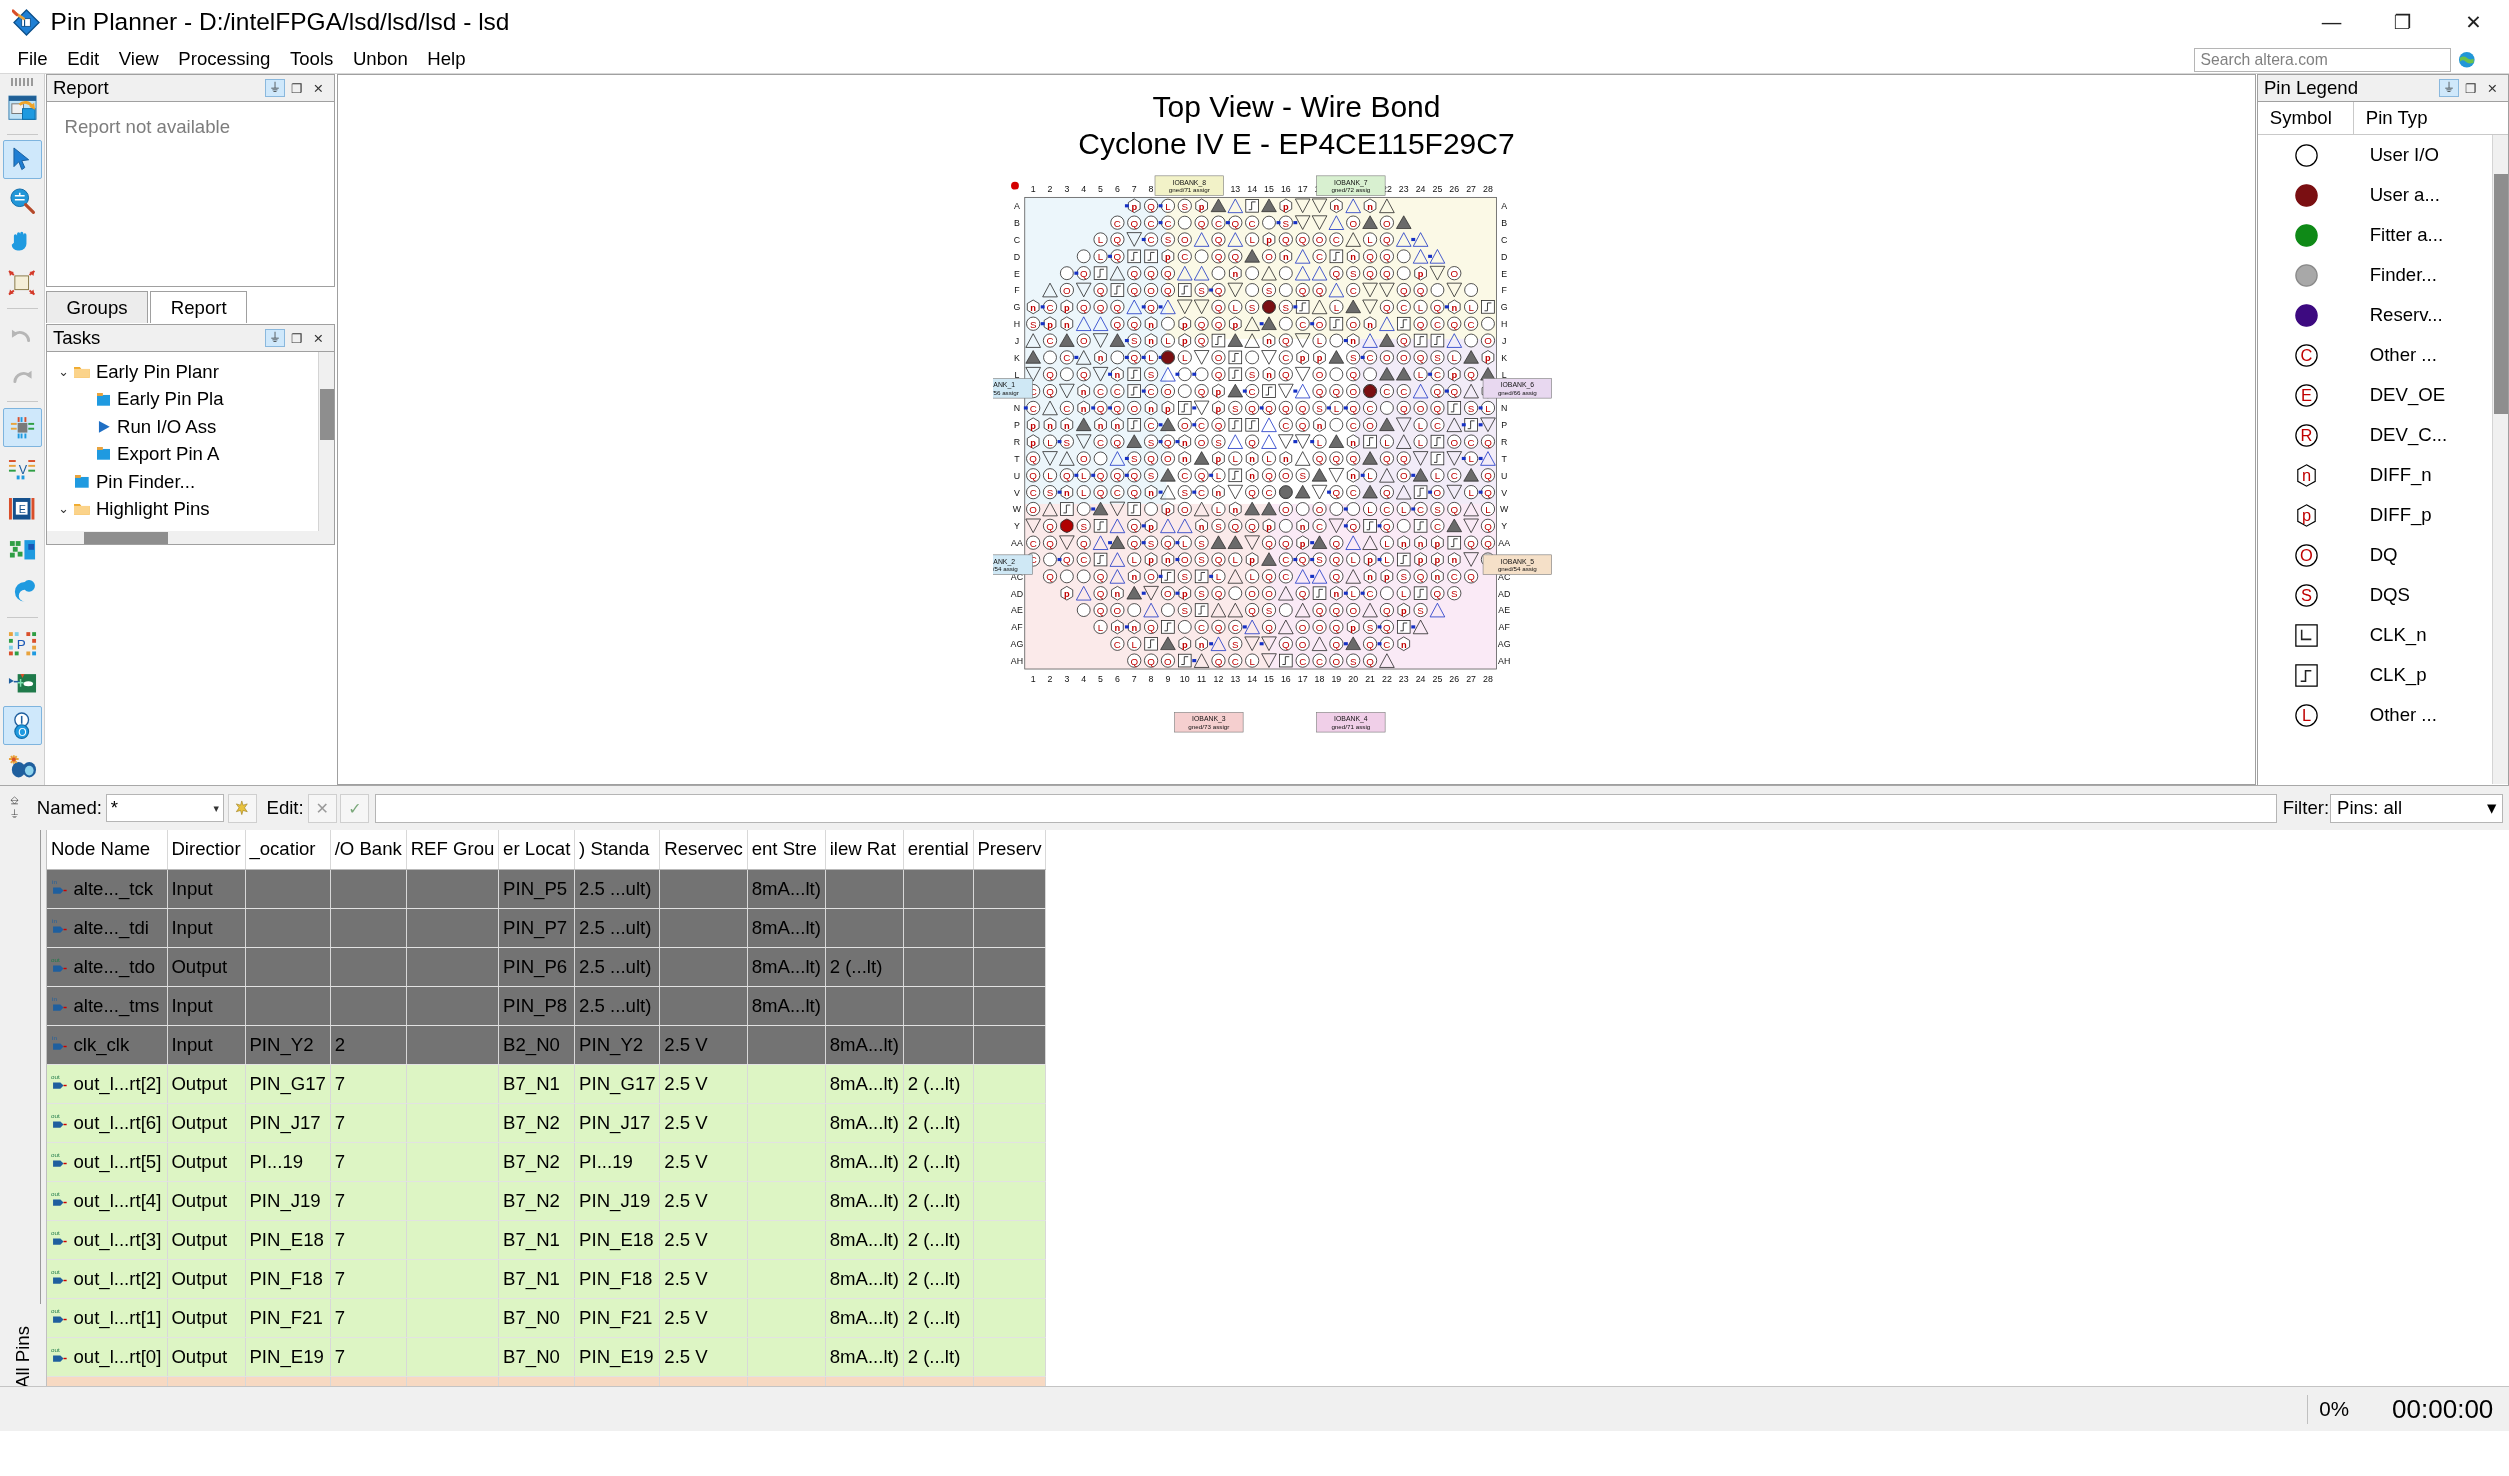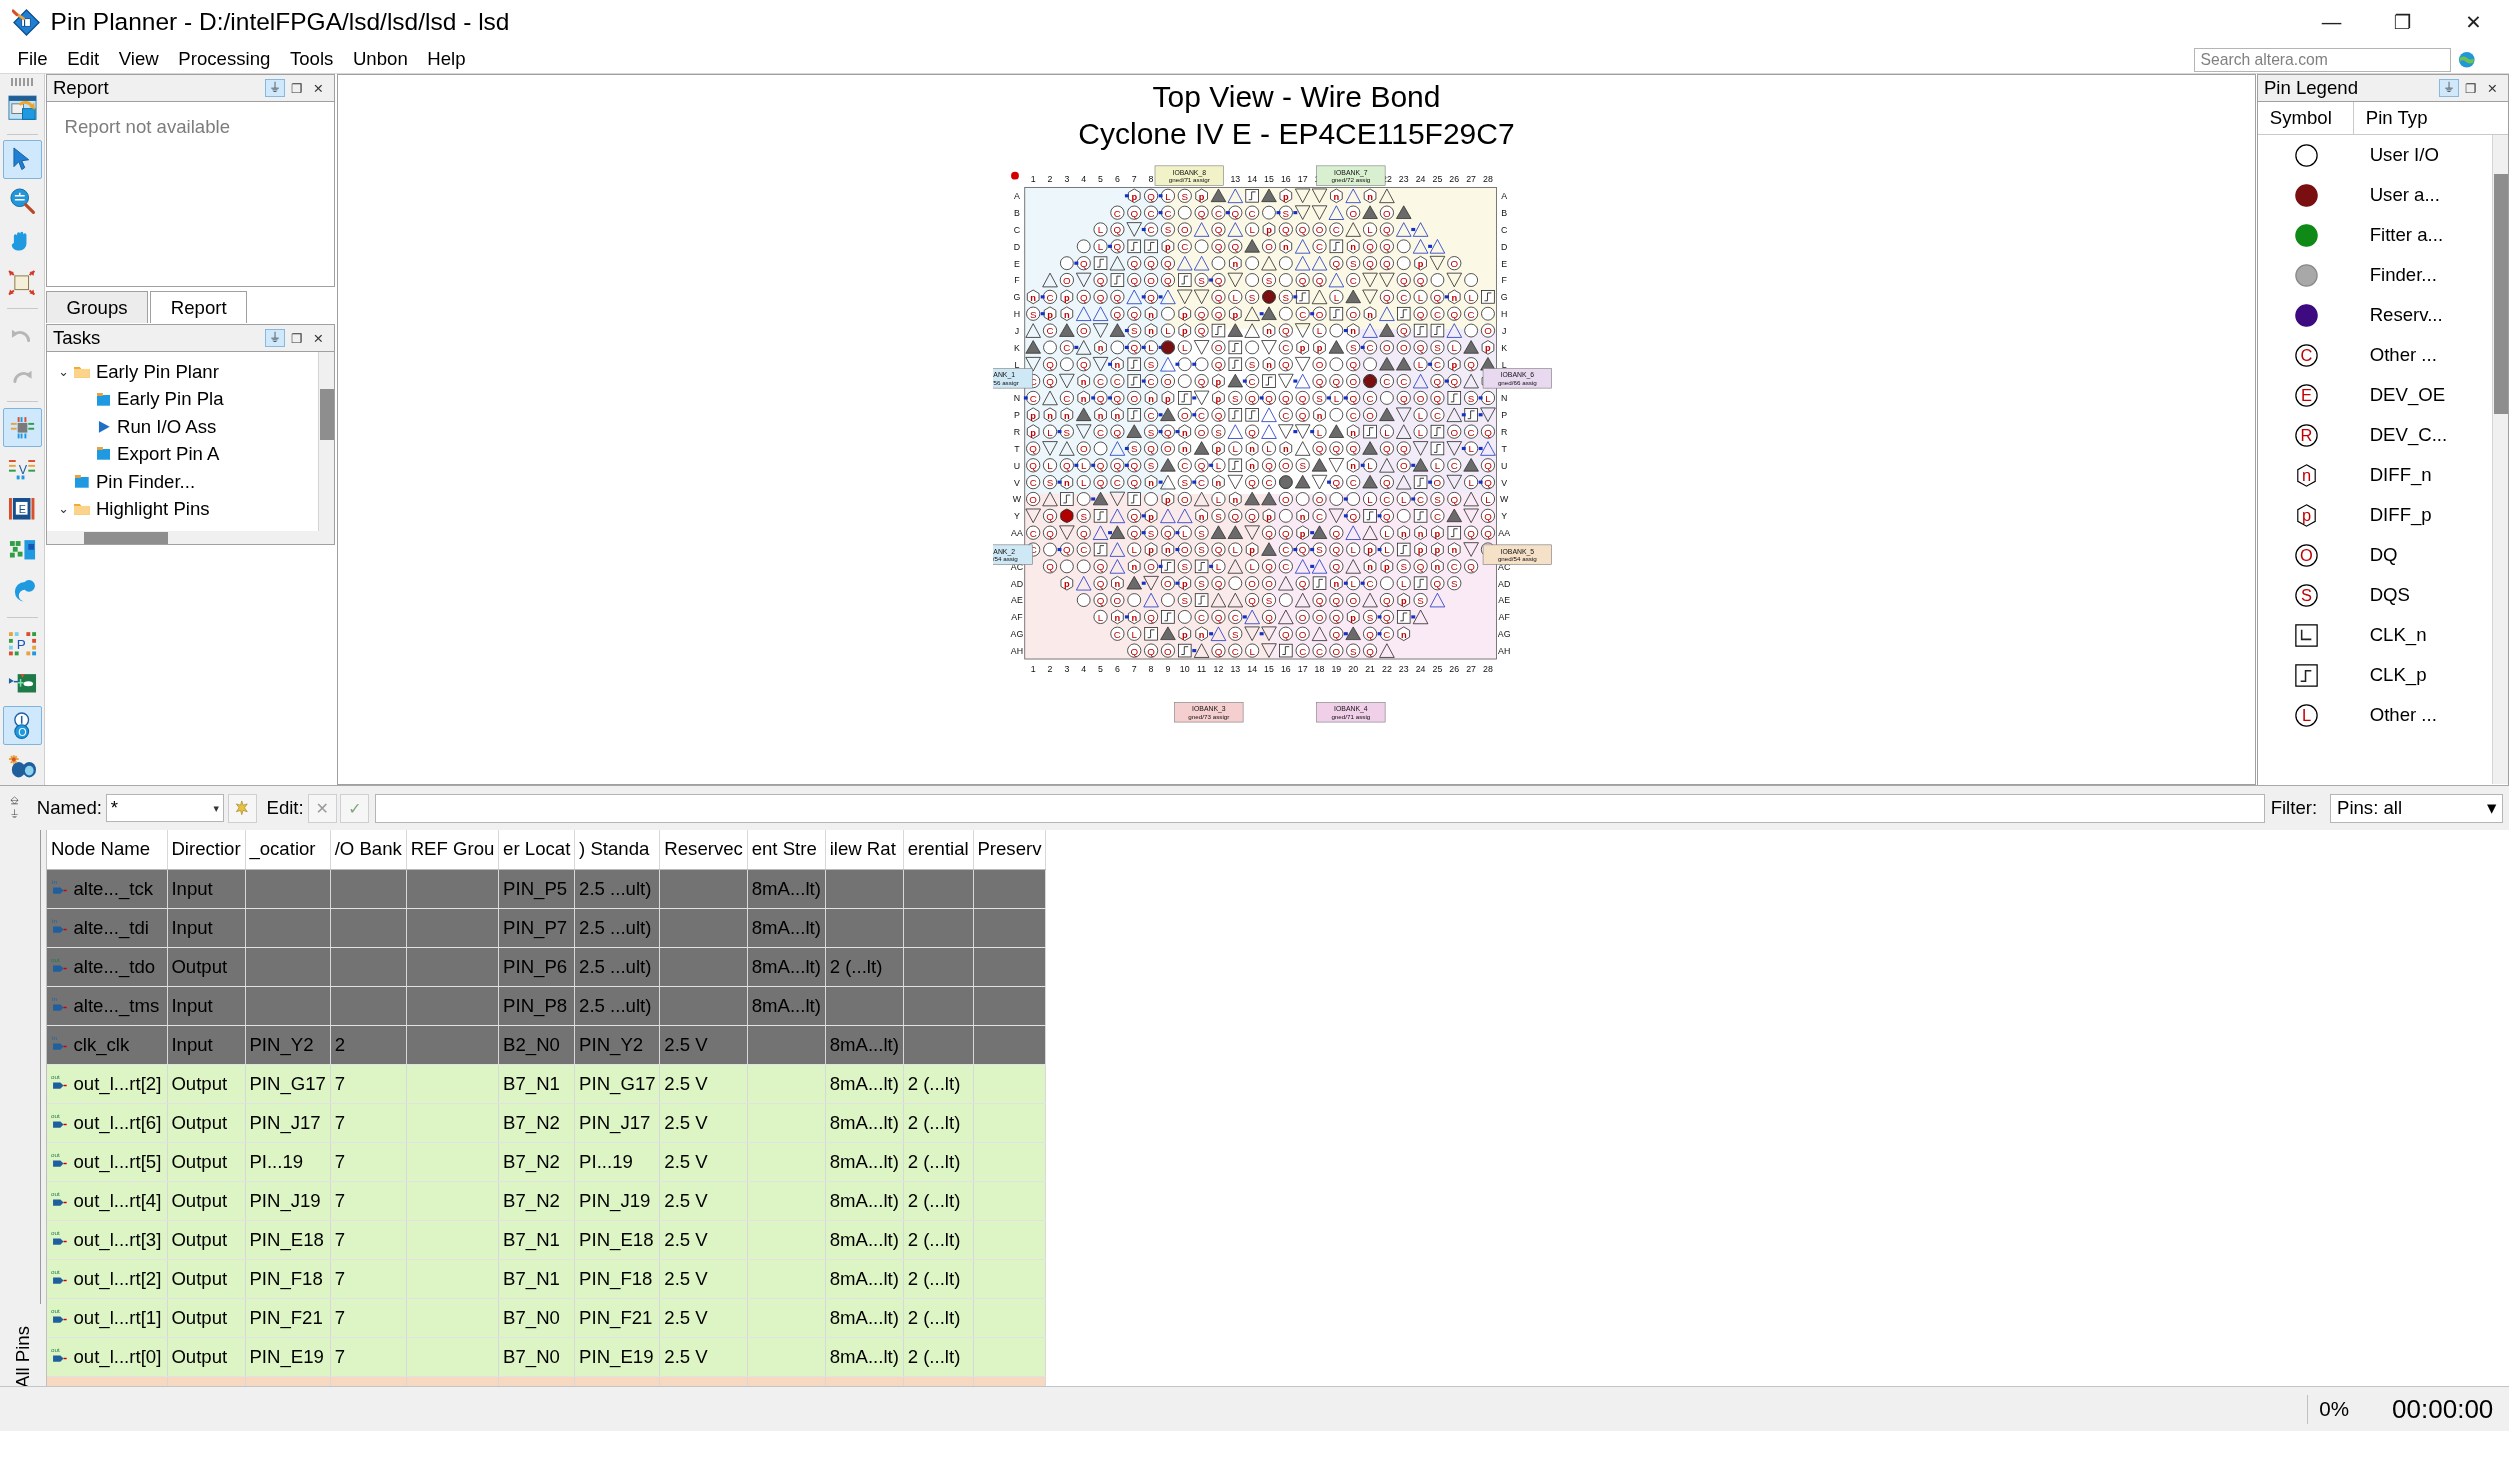--- a/index.html
+++ b/index.html
@@ -65,21 +65,21 @@
   .tnode .tico{ width:19.6px;flex:0 0 auto;display:flex;align-items:center;justify-content:center;}
   .tnode .tlabel{ margin-left:3.9px; }
   .tscroll{ position:absolute;right:0;top:0;width:15.7px;height:100%;background:#f0f0f0;border-left:1px solid #d4d4d4;}
   .tthumb{ position:absolute;left:1px;top:37px;width:13.7px;height:51px;background:#8e8e8e;}
   .tscroll-h{ position:absolute;left:0;bottom:0;height:13.7px;width:100%;background:#f0f0f0;}
   .hthumb{ position:absolute;left:37px;top:1px;height:11.8px;width:84px;background:#8e8e8e;}
 
   
   #pkg-view{ position:absolute; left:337px; top:0; right:253px; top:0; height:711px;
              background:#fff;border:1px solid #a0a0a0;overflow:hidden;}
-  .pkg-title{ text-align:center; font-size:30px;color:#000;margin-top:4px;line-height:1.22;}
+  .pkg-title{ text-align:center; font-size:30px;color:#000;margin-top:14px;line-height:1.22;}
   .chipwrap{ position:relative; margin:5.9px auto 0; width:608px; }
 
   
   #legend-panel{ position:absolute; right:0; top:0; width:252px; height:711px;}
   #legend-panel .panel-body{ height:726px; position:relative; }
   .lgrid-head{ display:flex; border-bottom:1px solid #c9c9c9; height:33px; align-items:center; font-size:18.6px;}
   .lgrid-head div{ padding-left:11.8px;}
   .lcol1{width:96px; border-right:1px solid #c9c9c9;height:33px;display:flex;align-items:center;}
   .lcol2{flex:1;height:33px;display:flex;align-items:center;}
   .lrow{ display:flex;align-items:center;height:40px; font-size:18.6px;}
@@ -94,21 +94,21 @@
   .minirail{ width:29px;height:45px;background:#f0f0f0;display:flex;flex-direction:column;align-items:center;justify-content:center;}
   .minirail .mi{font-size:10.8px;color:#444;line-height:13.7px;}
   .named-label{font-size:18.6px;color:#000;margin-left:7.8px;}
   .named-combo{ width:118px;height:28px;border:1px solid #b5b5b5;background:#fff;display:flex;align-items:center;
                 padding:0 3.9px;font-size:18.6px;margin-left:3.9px;}
   .named-combo .cv{flex:1;}
   .named-combo .cd{font-size:10.8px;color:#333;}
   .sqbtn{ width:29px;height:29px;border:1px solid #cfcfcf;background:#f6f6f6;display:flex;align-items:center;justify-content:center;margin-left:3.9px;}
   .edit-label{font-size:18.6px;margin-left:9.8px;}
   .edit-input{ flex:1;height:29px;background:#fff;border:1px solid #b5b5b5;margin:0 5.9px;}
-  .filter-label{font-size:18.6px;margin-right:13px;}
+  .filter-label{font-size:18.6px;margin-right:1px;}
   .filter-combo{ width:173px;height:29px;border:1px solid #b5b5b5;background:#fff;display:flex;align-items:center;padding:0 5.9px;font-size:18.6px;margin-right:5.9px;}
   .filter-combo .cv{flex:1;}
 
   
   .tablearea{ position:absolute;left:0;right:0;top:756px;bottom:45px;background:#fff;display:flex;}
   .vtab{ width:47px;background:#f0f0f0;border-right:1px solid #c0c0c0;position:relative;}
   .vtab .vlabel{ position:absolute; bottom:17.6px; left:50%; transform:translateX(-50%) rotate(-90deg); transform-origin:center;
                  white-space:nowrap;font-size:18.6px;color:#000;}
   .vtab .vbox{position:absolute;left:5.9px;top:0;bottom:82px;width:35px;border-right:1px solid #9a9a9a;}
   table.pins{ border-collapse:collapse; font-size:18.6px; table-layout:fixed;}

